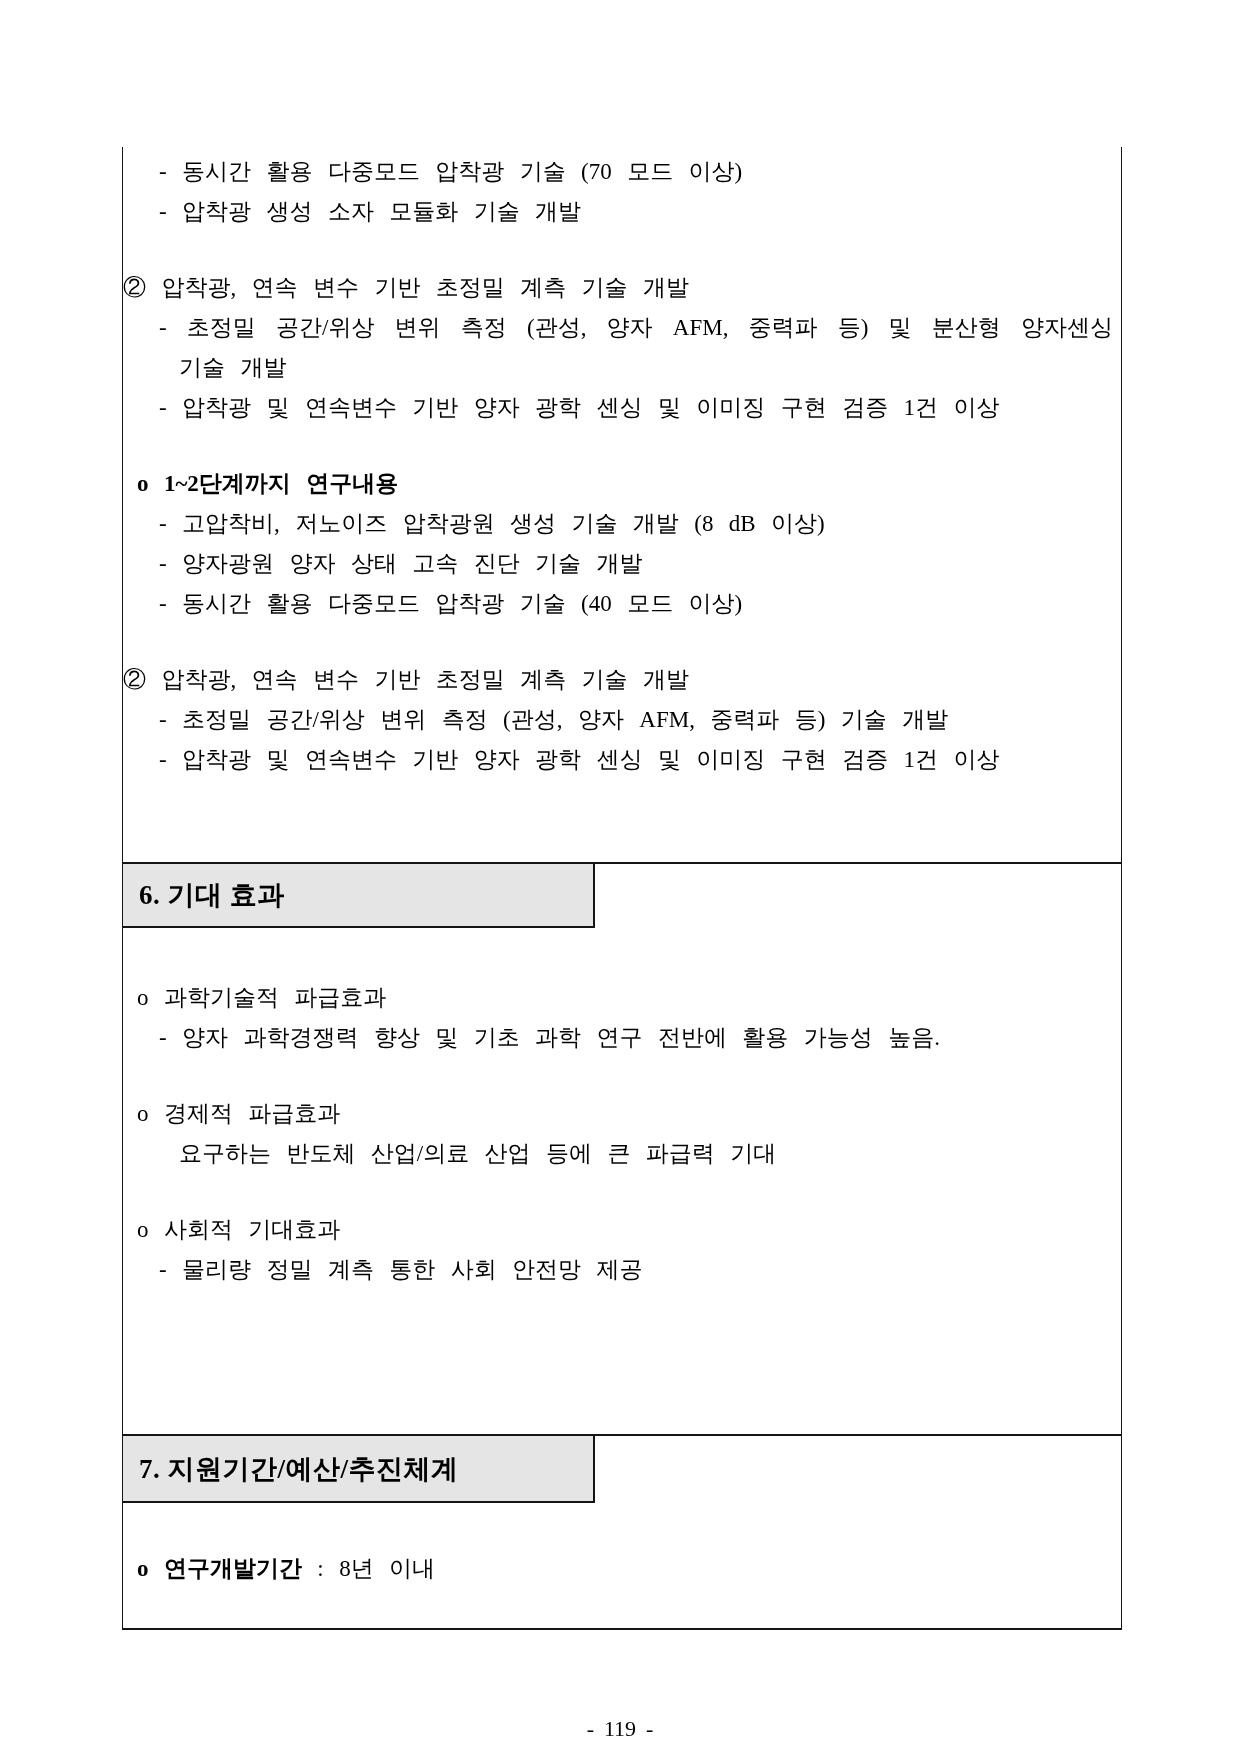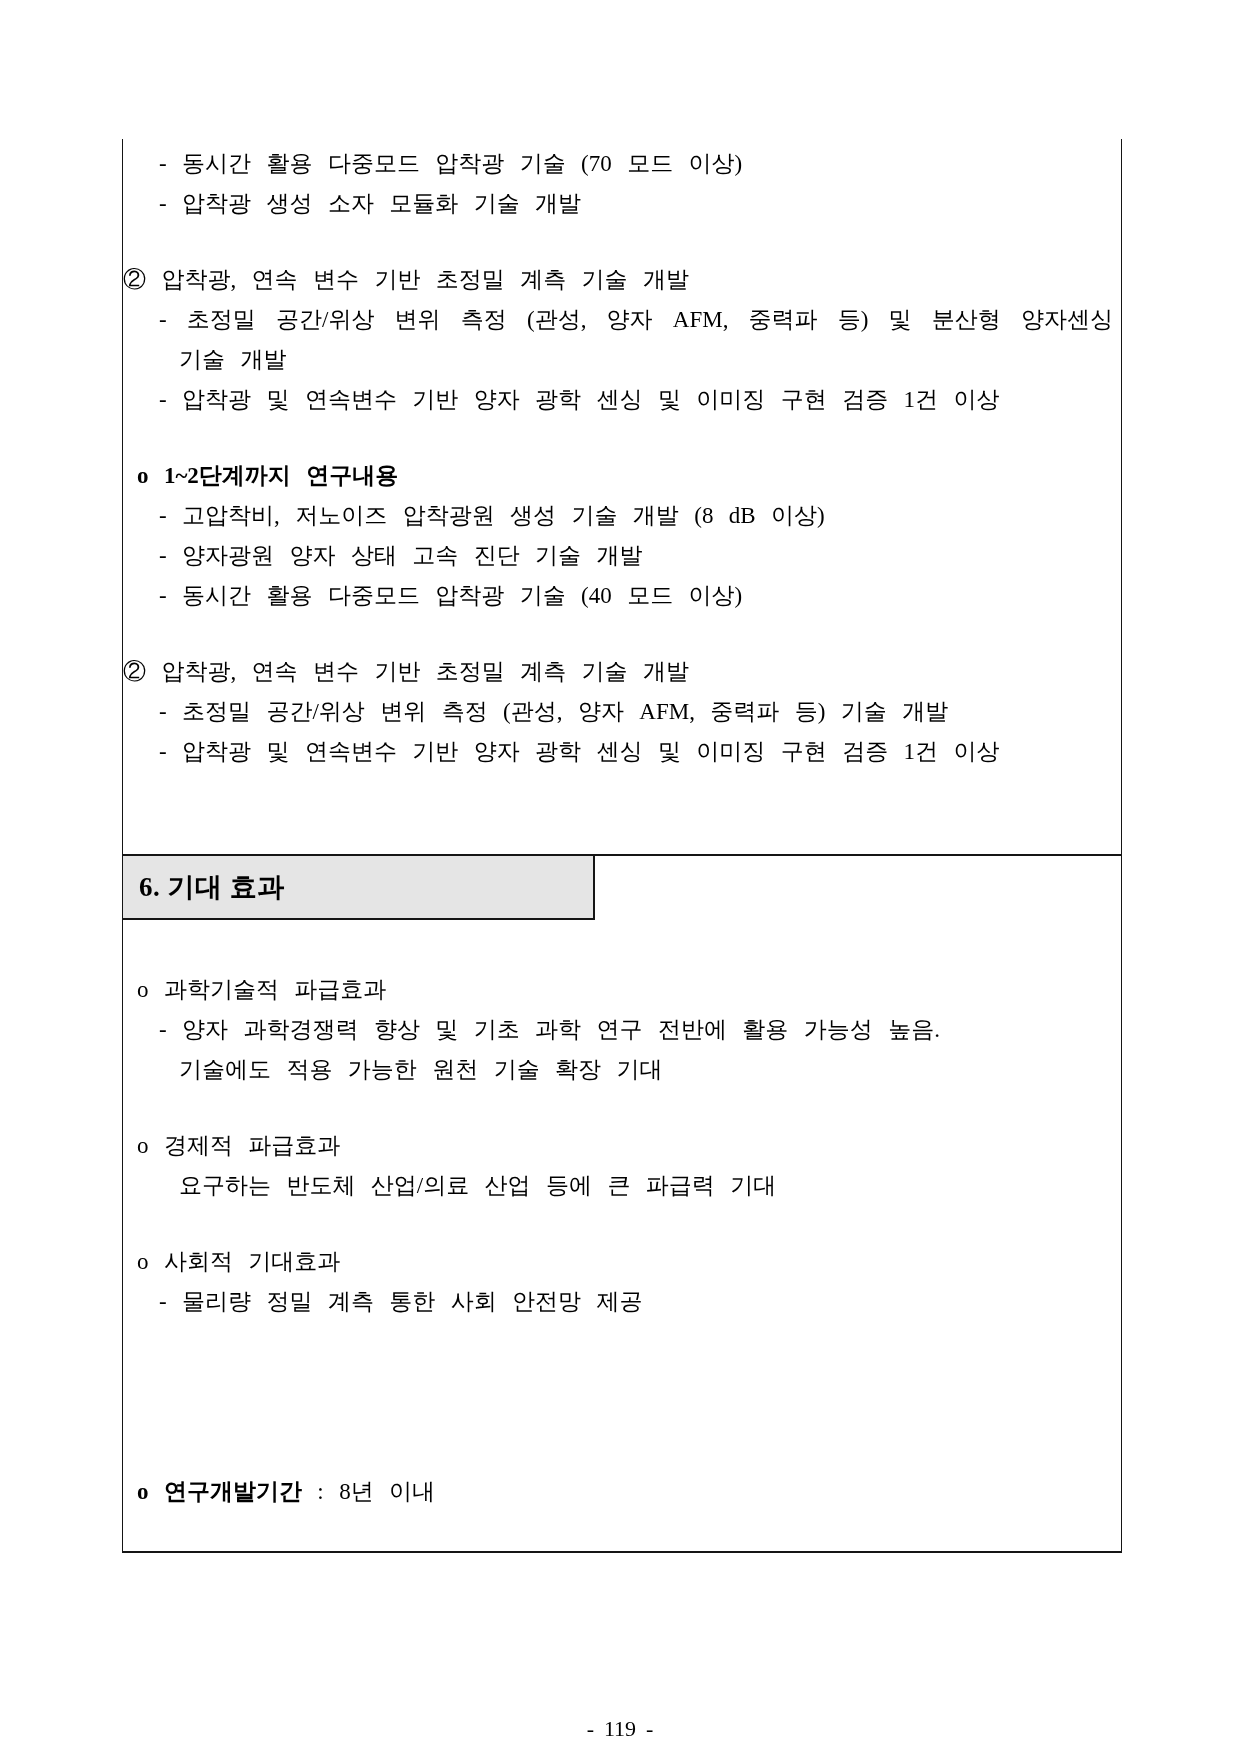--- a/index.html
+++ b/index.html
@@ -6,21 +6,21 @@
   body {
     width:1240px; height:1753px;
     background:#ffffff;
     position:relative;
     font-family:"Liberation Serif","DejaVu Serif",serif;
     color:#000000;
     overflow:hidden;
   }
   .doc-table {
     position:absolute;
-    left:122px; top:139px;
+    left:122px; top:147px;
     width:1000px;
     box-sizing:border-box;
     border-left:1.5px solid #151515;
     border-right:1.5px solid #151515;
     border-bottom:2.5px solid #151515;
     background:#ffffff;
   }
   .cell {
     box-sizing:border-box;
     overflow:hidden;
@@ -102,29 +102,33 @@
 
   <div class="header-row h6">
     <div class="header-tab">
       <span>6. 기대 효과</span>
     </div>
   </div>
 
   <div class="cell cell-b">
       <div class="line ind-o">o 과학기술적 파급효과</div>
       <div class="line ind-dash">- 양자 과학경쟁력 향상 및 기초 과학 연구 전반에 활용 가능성 높음.</div>
-      <div class="line ind-cont">기술에도 적용 가능한 원천 기술 확장 기대</div>
       <div class="blank"></div>
       <div class="line ind-o">o 경제적 파급효과</div>
       <div class="line ind-cont">요구하는 반도체 산업/의료 산업 등에 큰 파급력 기대</div>
       <div class="blank"></div>
       <div class="line ind-o">o 사회적 기대효과</div>
       <div class="line ind-dash">- 물리량 정밀 계측 통한 사회 안전망 제공</div>
     </div>
 
+  <div class="header-row h7">
+    <div class="header-tab">
+      <span>7. 지원기간/예산/추진체계</span>
+    </div>
+  </div>
 
   <div class="cell cell-c">
       <div class="line ind-o"><span class="bold">o 연구개발기간</span><span> : 8년 이내</span></div>
     </div>
 
 </div>
 
 <div class="pageno">- 119 -</div>
 
 </body></html>

